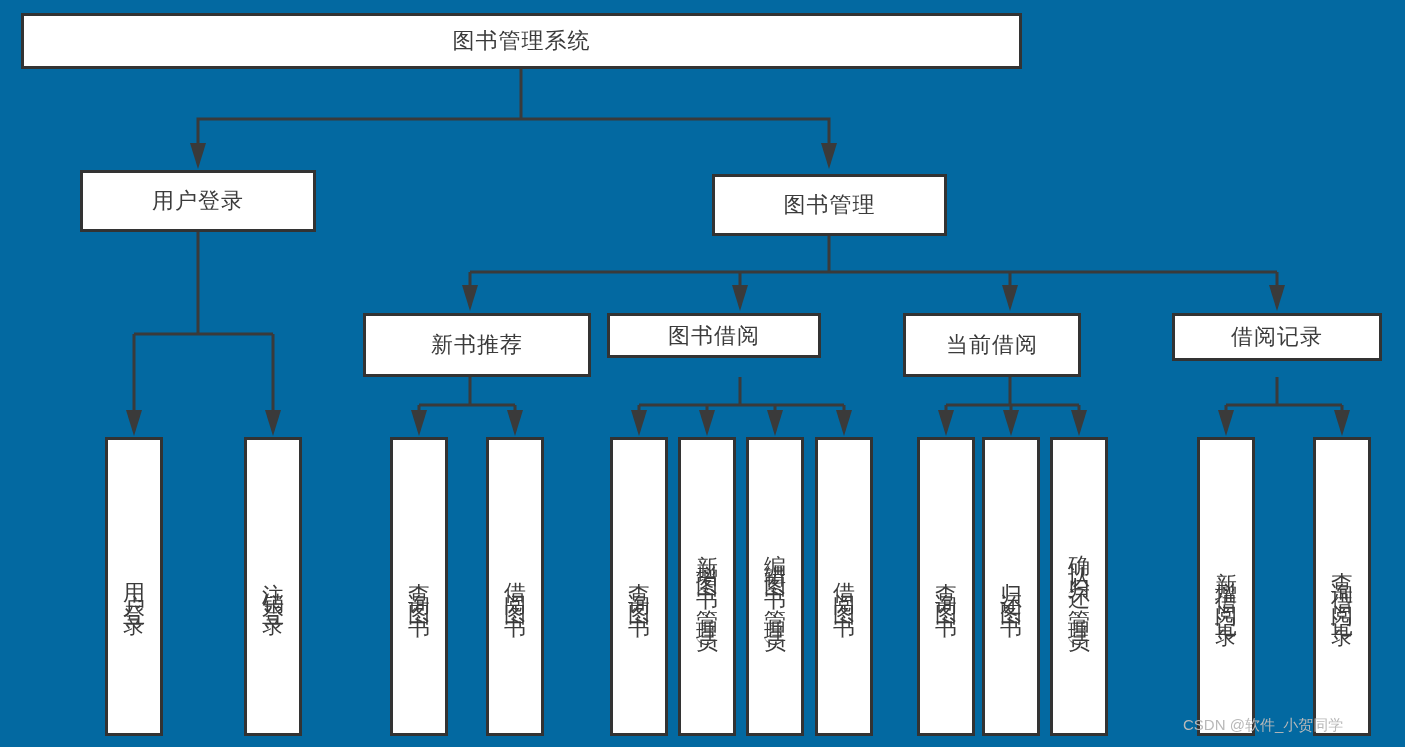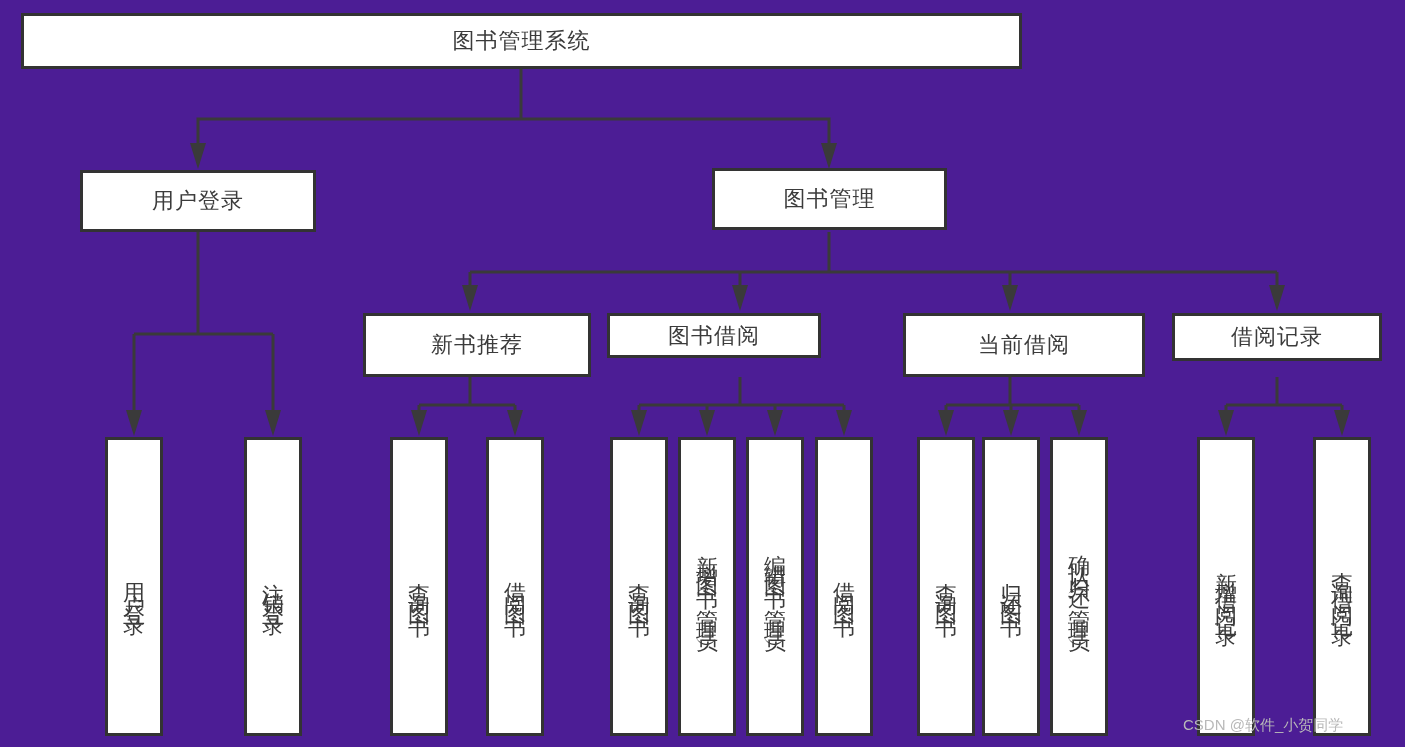--- a/index.html
+++ b/index.html
@@ -5,21 +5,21 @@
   html, body {
     margin: 0;
     padding: 0;
     background: #ffffff;
     font-family: "Liberation Sans", "DejaVu Sans", sans-serif;
   }
   #stage {
     position: relative;
     width: 1405px;
     height: 747px;
-    background: #4c1d95;
+    background: #0369a1;
     overflow: hidden;
   }
   #connector-layer {
     position: absolute;
     left: 0; top: 0;
     width: 1405px;
     height: 747px;
     z-index: 1;
   }
   .node {
@@ -100,25 +100,25 @@
       <polygon points="1003,410 1019,410 1011,436"></polygon>
       <polygon points="1071,410 1087,410 1079,436"></polygon>
       <polygon points="1218,410 1234,410 1226,436"></polygon>
       <polygon points="1334,410 1350,410 1342,436"></polygon>
     </g>
   </svg>
 
   <div class="node hnode" style="left:21px; top:13px; width:1001px; height:56px;">图书管理系统</div>
 
   <div class="node hnode" style="left:80px; top:170px; width:236px; height:62px;">用户登录</div>
-  <div class="node hnode" style="left:712px; top:168px; width:235px; height:62px;">图书管理</div>
+  <div class="node hnode" style="left:712px; top:174px; width:235px; height:62px;">图书管理</div>
 
   <div class="node hnode" style="left:363px; top:313px; width:228px; height:64px;text-align:right;">新书推荐</div>
   <div class="node hnode" style="left:607px; top:313px; width:214px; height:45px;">图书借阅</div>
-  <div class="node hnode" style="left:903px; top:313px; width:242px; height:64px;">当前借阅</div>
+  <div class="node hnode" style="left:903px; top:313px; width:178px; height:64px;">当前借阅</div>
   <div class="node hnode" style="left:1172px; top:313px; width:210px; height:48px;">借阅记录</div>
 
   <div class="node vnode" style="left:105px; top:437px; width:58px; height:299px;">用户登录</div>
   <div class="node vnode" style="left:244px; top:437px; width:58px; height:299px;">注销登录</div>
 
   <div class="node vnode" style="left:390px; top:437px; width:58px; height:299px;">查询图书</div>
   <div class="node vnode" style="left:486px; top:437px; width:58px; height:299px;">借阅图书</div>
 
   <div class="node vnode" style="left:610px; top:437px; width:58px; height:299px;">查询图书</div>
   <div class="node vnode" style="left:678px; top:437px; width:58px; height:299px;">新增图书（管理员）</div>

